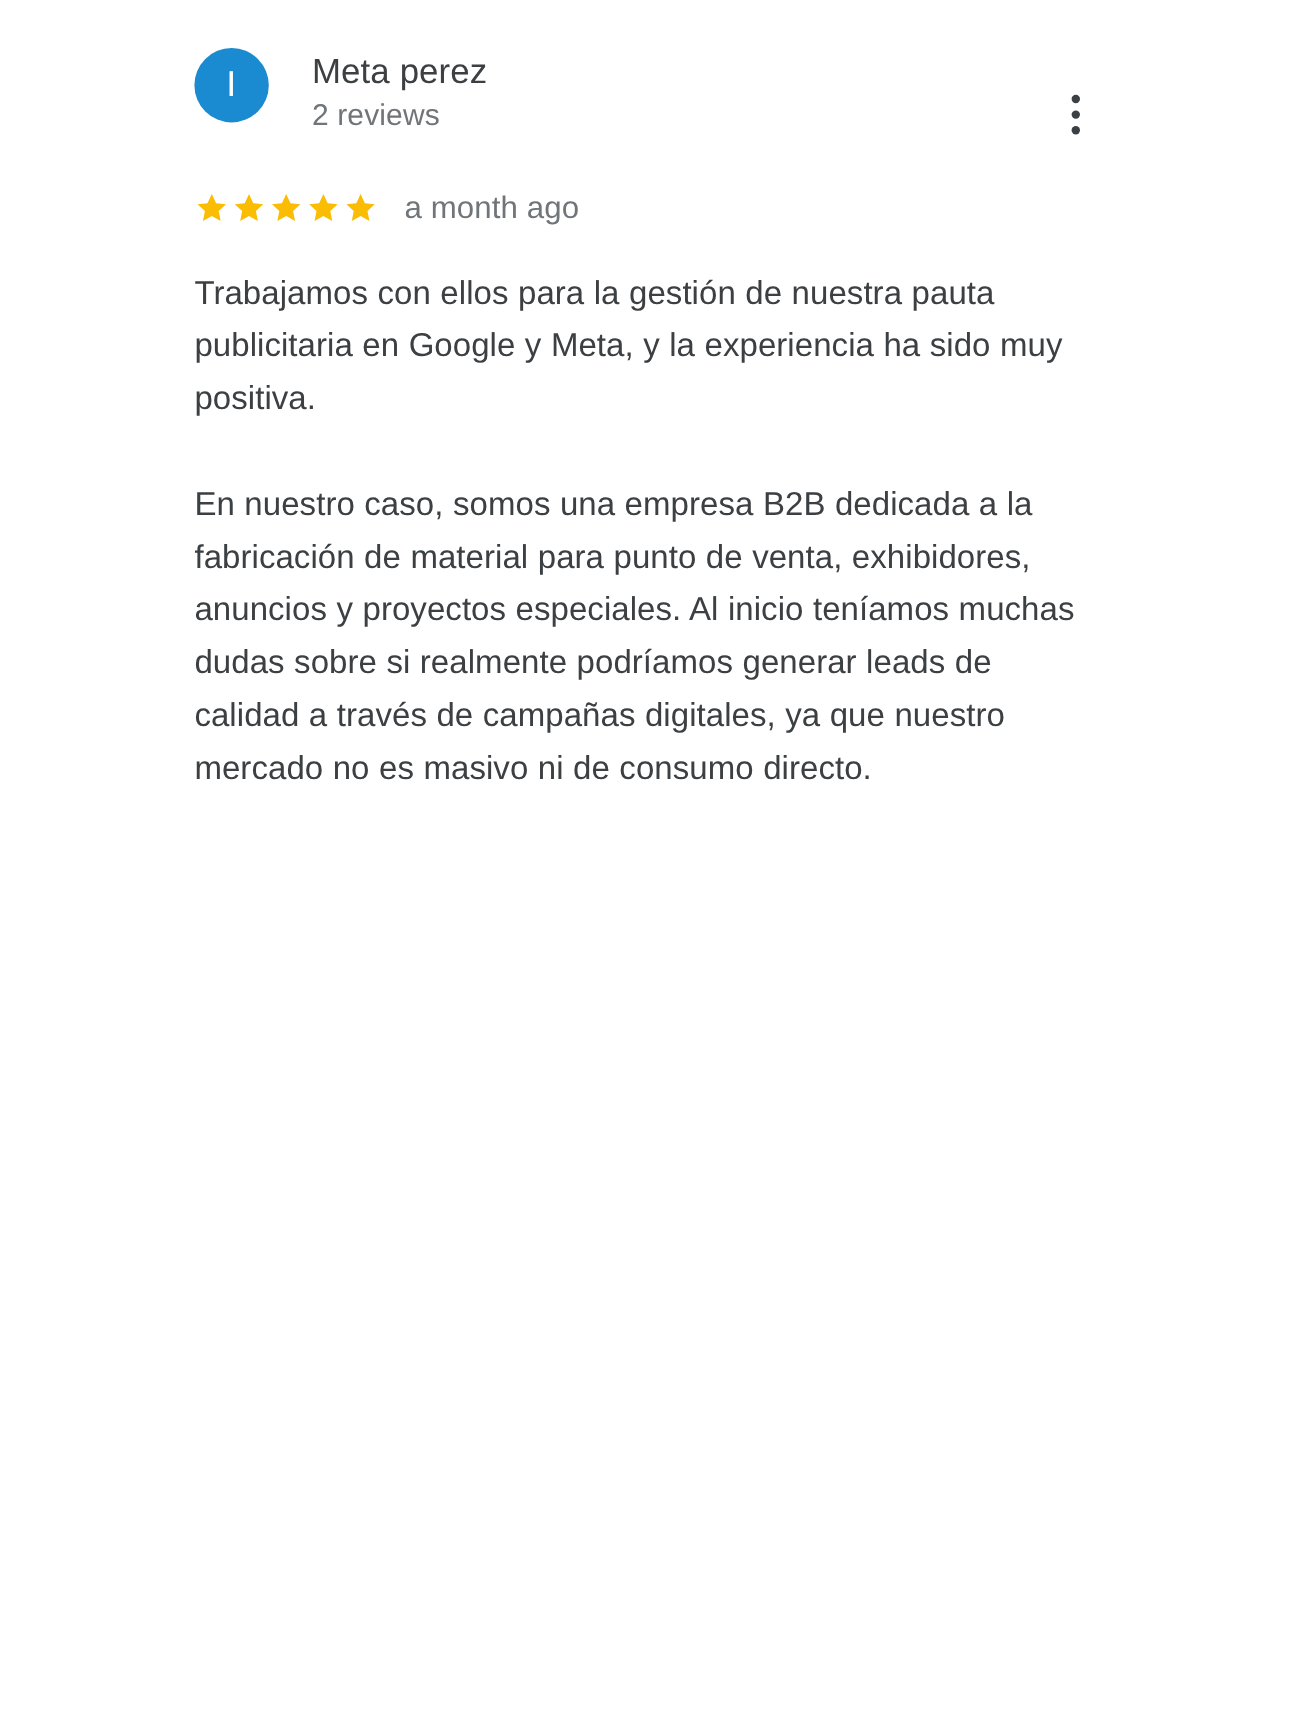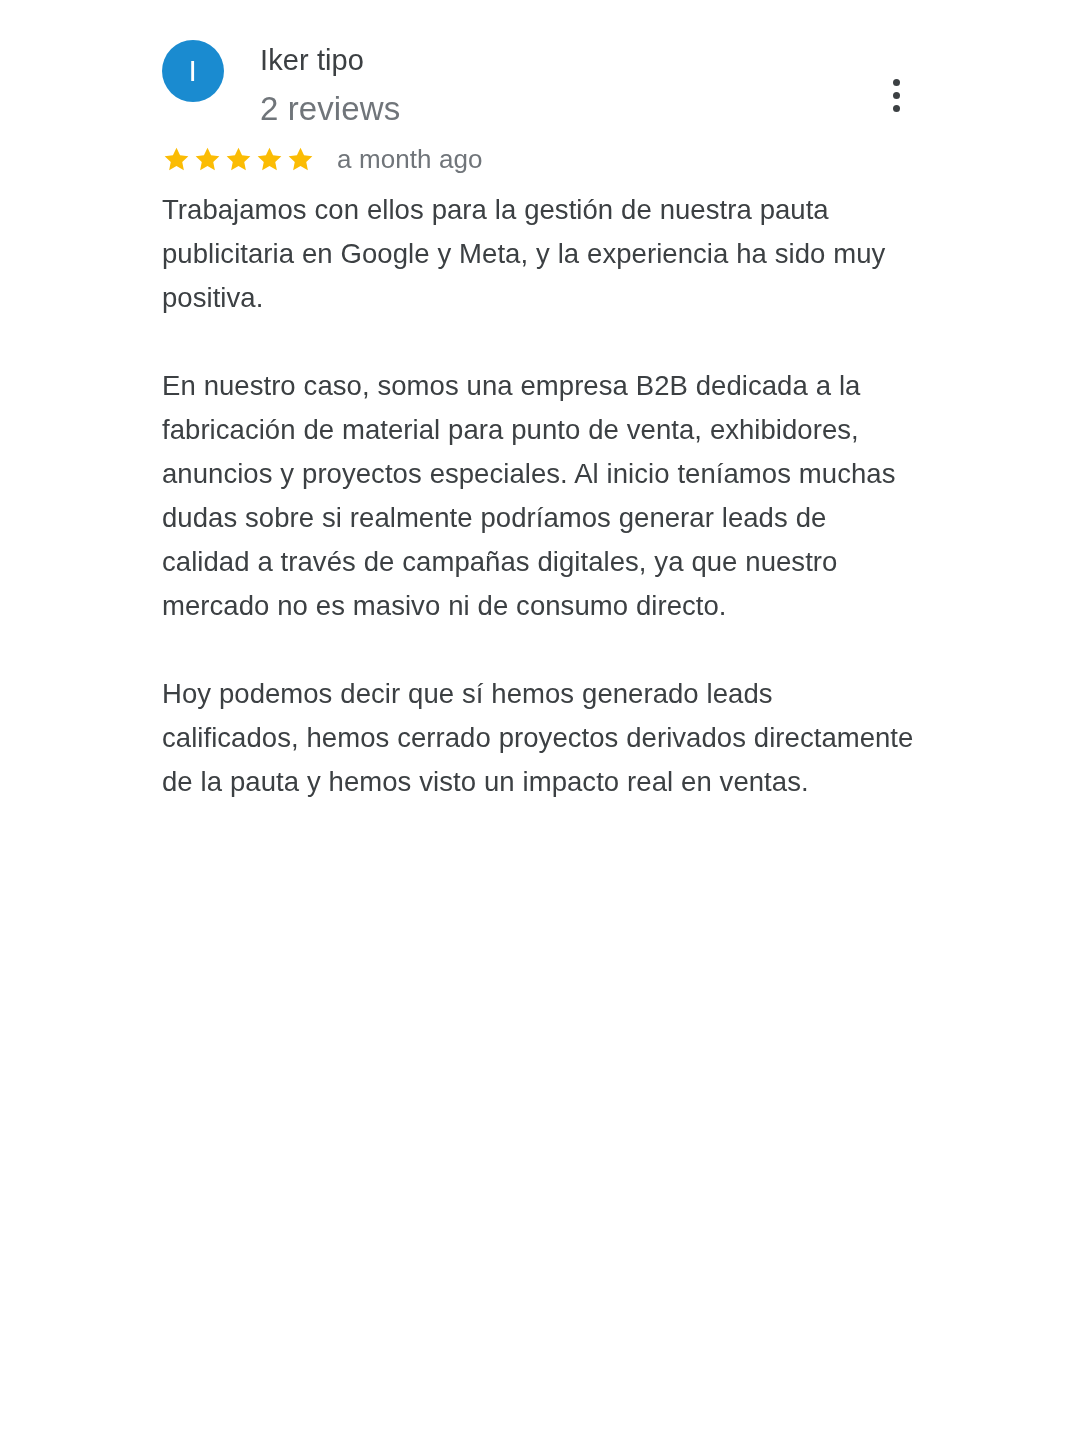--- a/index.html
+++ b/index.html
@@ -62,26 +62,26 @@
   .reviewer-name {
     font-size: 29px;
     line-height: 36px;
     color: #3c4043;
     font-weight: 400;
     letter-spacing: 0.1px;
     white-space: nowrap;
   }
 
   .reviewer-meta {
-    font-size: 33px;
+    font-size: 25px;
     line-height: 33px;
     color: #70757a;
     font-weight: 400;
     letter-spacing: 0.1px;
-    margin-top: 14px;
+    margin-top: 2px;
     white-space: nowrap;
   }
 
   
   .overflow-menu {
     position: absolute;
     left: 879px;
     top: 70px;
     width: 34px;
     height: 50px;
@@ -99,21 +99,21 @@
     width: 7px;
     height: 7px;
     border-radius: 50%;
     background: #3c4043;
   }
 
   
   .rating-row {
     position: absolute;
     left: 162px;
-    top: 144px;
+    top: 158px;
     display: flex;
     align-items: center;
     justify-content: space-between;
   }
 
   .stars {
     display: flex;
     align-items: center;
     gap: 2px;
   }
@@ -130,21 +130,21 @@
     line-height: 30px;
     color: #70757a;
     letter-spacing: 0.1px;
     white-space: nowrap;
   }
 
   
   .review-body {
     position: absolute;
     left: 162px;
-    top: 188px;
+    top: 222px;
     width: 752px;
   }
 
   .review-paragraph {
     font-size: 27.5px;
     line-height: 44px;
     color: #3c4043;
     letter-spacing: 0.05px;
     margin: 0 0 44px 0;
     word-spacing: 0.2px;
@@ -154,21 +154,21 @@
   }
 </style>
 </head>
 <body>
 
 <div class="review-card">
 
   <div class="review-header">
     <div class="avatar">I</div>
     <div class="identity">
-      <div class="reviewer-name">Iker tipo</div>
+      <div class="reviewer-name">Meta perez</div>
       <div class="reviewer-meta">2 reviews</div>
     </div>
   </div>
 
   <button class="overflow-menu">
     <span class="dot"></span>
     <span class="dot"></span>
     <span class="dot"></span>
   </button>
 
@@ -189,16 +189,15 @@
         <svg class="star" viewBox="0 0 24 24">
           <path d="M12 2.2 L14.95 8.55 L21.8 9.35 L16.75 14 L18.1 20.8 L12 17.4 L5.9 20.8 L7.25 14 L2.2 9.35 L9.05 8.55 Z" fill="#fbbc04"></path>
         </svg>
       </div>
     <div class="review-time">a month ago</div>
   </div>
 
   <div class="review-body">
       <p class="review-paragraph">Trabajamos con ellos para la gestión de nuestra pauta publicitaria en Google y Meta, y la experiencia ha sido muy positiva.</p>
       <p class="review-paragraph">En nuestro caso, somos una empresa B2B dedicada a la fabricación de material para punto de venta, exhibidores, anuncios y proyectos especiales. Al inicio teníamos muchas dudas sobre si realmente podríamos generar leads de calidad a través de campañas digitales, ya que nuestro mercado no es masivo ni de consumo directo.</p>
-      <p class="review-paragraph">Hoy podemos decir que sí hemos generado leads calificados, hemos cerrado proyectos derivados directamente de la pauta y hemos visto un impacto real en ventas.</p>
     </div>
 
 </div>
 
 </body></html>

